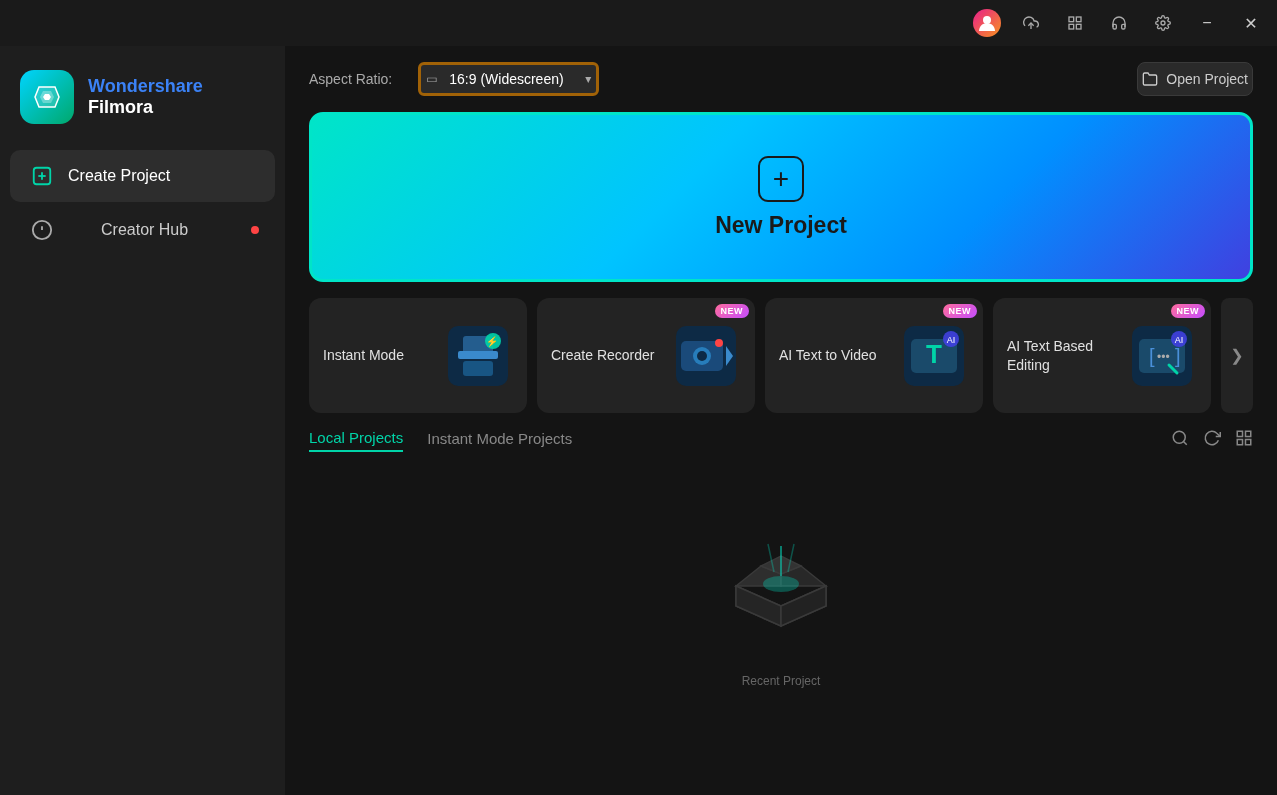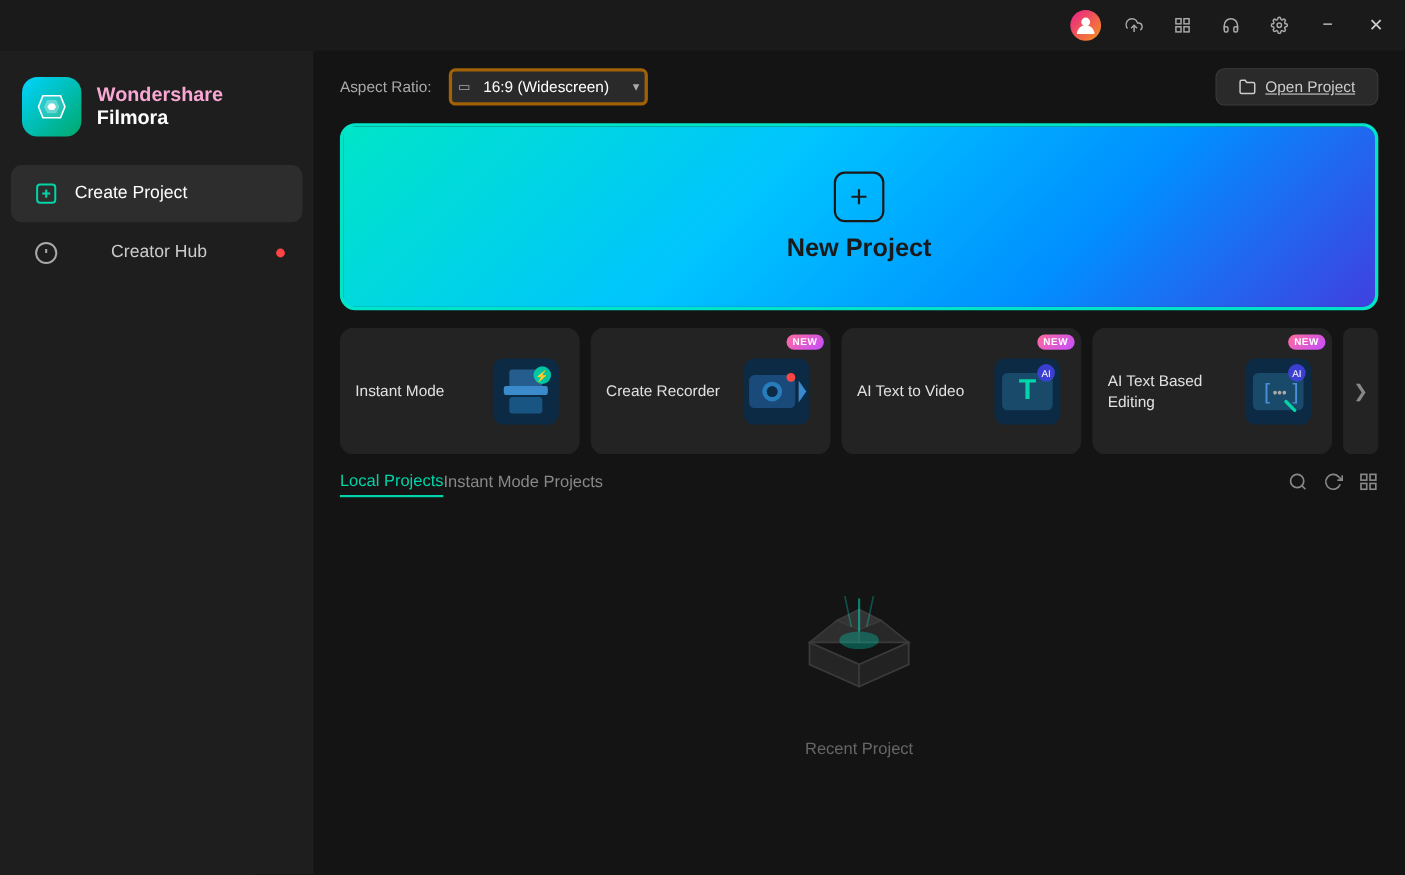--- a/index.html
+++ b/index.html
@@ -80,21 +80,21 @@
       font-size: 26px;
       color: white;
     }
     .logo-text {
       display: flex;
       flex-direction: column;
     }
     .logo-title {
       font-size: 18px;
       font-weight: 600;
-      color: #f9a8d4;
+      color: #3b82f6;
     }
     .logo-subtitle {
       font-size: 18px;
       font-weight: 600;
       color: white;
     }
 
     .nav-item {
       display: flex;
       align-items: center;
@@ -143,21 +143,21 @@
       display: flex;
       align-items: center;
       justify-content: space-between;
       padding: 16px 24px;
       background: #141414;
       flex-shrink: 0;
     }
     .aspect-ratio-group {
       display: flex;
       align-items: center;
-      gap: 16px;
+      gap: 26px;
     }
     .aspect-label {
       color: #aaa;
       font-size: 14px;
     }
     .aspect-select {
       background: #2a2a2a;
       border: 3px solid #a16207;
       border-radius: 6px;
       color: white;
@@ -192,24 +192,23 @@
     }
 
     .open-project-btn {
       display: flex;
       align-items: center;
       gap: 8px;
       background: #2a2a2a;
       border: 1px solid #3a3a3a;
       border-radius: 8px;
       color: #ccc;
-      padding: 8px 20px;
+      padding: 8px 4px;
       font-size: 14px;
       cursor: pointer;
-      text-decoration: underline;
     }
 
     
     .new-project-banner {
       margin: 0 24px 16px 24px;
       border-radius: 14px;
       background: linear-gradient(135deg, #00e5c8 0%, #00c4ff 40%, #0090ff 70%, #4040e0 100%);
       height: 170px;
       display: flex;
       align-items: center;
@@ -310,20 +309,21 @@
       overflow: hidden;
     }
     .projects-header {
       display: flex;
       align-items: center;
       justify-content: space-between;
       margin-bottom: 16px;
     }
     .projects-tabs {
       display: flex;
+      gap: 24px;
       align-items: center;
     }
     .tab {
       font-size: 15px;
       cursor: pointer;
       padding-bottom: 4px;
       color: #888;
     }
     .tab.active {
       color: #00d4a8;
@@ -354,21 +354,21 @@
       height: 120px;
       position: relative;
       margin-bottom: 18px;
     }
     .empty-box-svg {
       width: 100%;
       height: 100%;
     }
     .empty-label {
       color: #666;
-      font-size: 15px;
+      font-size: 12px;
     }
   </style>
 </head>
 <body>
 
 <div class="title-bar">
   <div class="title-bar-icon">
     <svg width="18" height="18" viewBox="0 0 18 18" fill="white">
       <circle cx="9" cy="6" r="4"></circle>
       <path d="M1 17c0-4.4 3.6-8 8-8s8 3.6 8 8" fill="white"></path>

